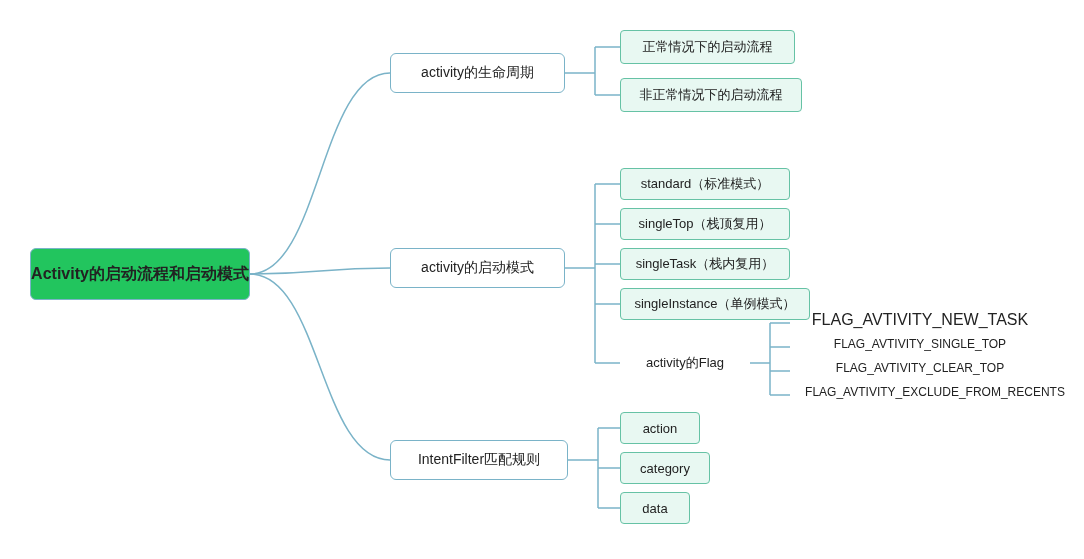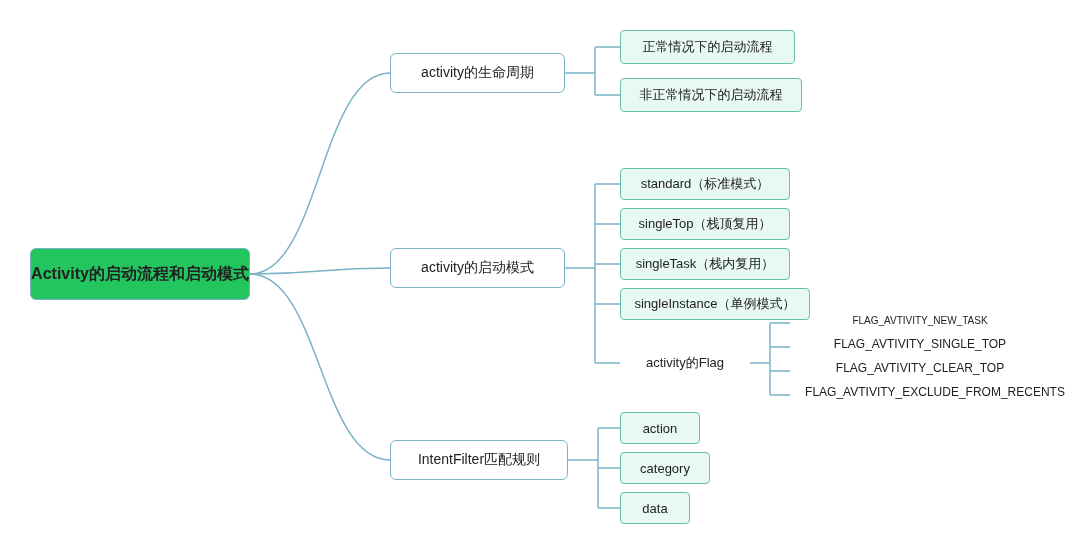--- a/index.html
+++ b/index.html
@@ -105,21 +105,21 @@
 <div class="node-box node-level2-green" style="left:620px;top:168px;width:170px;height:32px;">standard（标准模式）</div>
 
 <div class="node-box node-level2-green" style="left:620px;top:208px;width:170px;height:32px;">singleTop（栈顶复用）</div>
 
 <div class="node-box node-level2-green" style="left:620px;top:248px;width:170px;height:32px;">singleTask（栈内复用）</div>
 
 <div class="node-box node-level2-green" style="left:620px;top:288px;width:190px;height:32px;">singleInstance（单例模式）</div>
 
 <div class="node-box" style="left:620px;top:347px;width:130px;height:32px;color:#222;font-size:13px;">activity的Flag</div>
 
-<div class="node-box node-level2-plain" style="left:790px;top:309px;width:260px;height:22px;font-size:10px;">FLAG_AVTIVITY_NEW_TASK</div>
+<div class="node-box node-level2-plain" style="left:790px;top:309px;width:260px;height:22px;font-size:16px;">FLAG_AVTIVITY_NEW_TASK</div>
 
 <div class="node-box node-level2-plain" style="left:790px;top:333px;width:260px;height:22px;font-size:12px;">FLAG_AVTIVITY_SINGLE_TOP</div>
 
 <div class="node-box node-level2-plain" style="left:790px;top:357px;width:260px;height:22px;font-size:12px;">FLAG_AVTIVITY_CLEAR_TOP</div>
 
 <div class="node-box node-level2-plain" style="left:790px;top:381px;width:290px;height:22px;font-size:12px;">FLAG_AVTIVITY_EXCLUDE_FROM_RECENTS</div>
 
 <div class="node-box node-level2-green" style="left:620px;top:412px;width:80px;height:32px;">action</div>
 
 <div class="node-box node-level2-green" style="left:620px;top:452px;width:90px;height:32px;">category</div>

